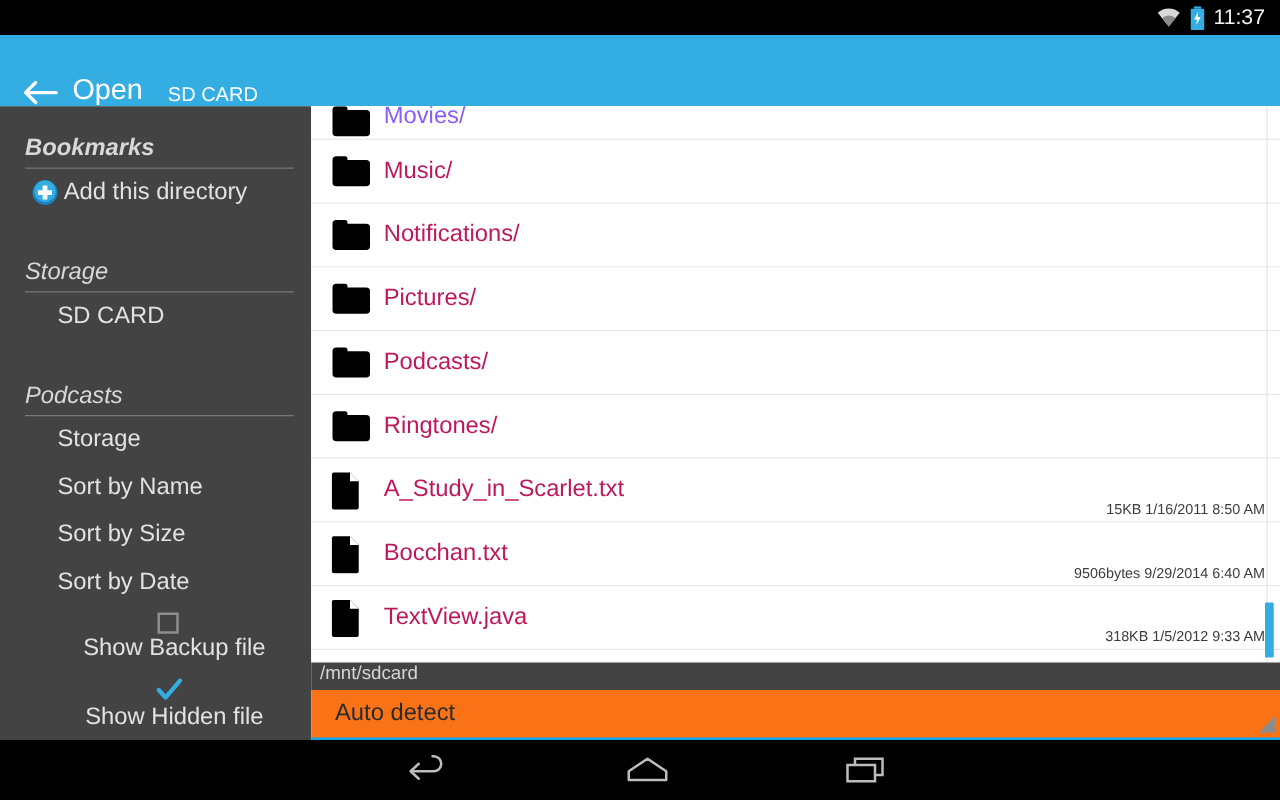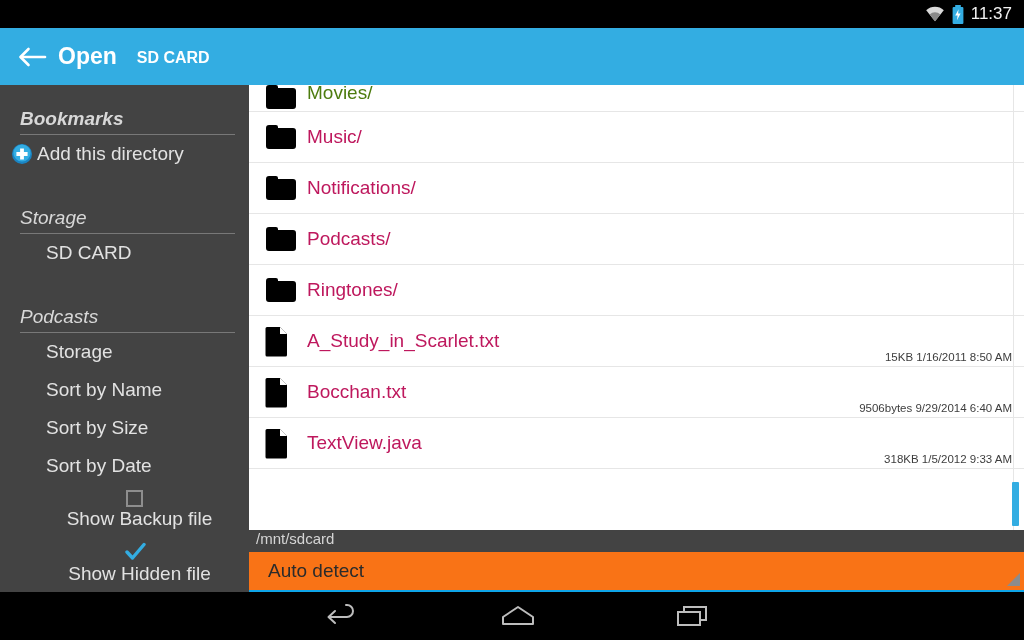--- a/index.html
+++ b/index.html
@@ -42,23 +42,22 @@
     font-family: "Liberation Sans", sans-serif;
   }
 
   
   #action-bar {
     position: absolute;
     left: 0; top: 28px;
     width: 1024px; height: 57px;
     background: #33ade2;
     display: flex;
-    align-items: center;
-    box-sizing: border-box;
-    font-weight: bold;
+    align-items: flex-end;
+    box-sizing: border-box;
   }
   #back-arrow {
     margin-left: 18px;
     margin-right: 11px;
     line-height: 0;
   }
   #ab-title {
     color: #ffffff;
     font-size: 23px;
   }
@@ -93,21 +92,21 @@
   #sec-settings { margin-top: 25px; }
 
   .side-item {
     color: #e2e2e2;
     font-size: 19px;
     padding: 8px 0 8px 46px;
     line-height: 22px;
     position: relative;
     white-space: nowrap;
   }
-  .side-item.with-icon { padding-left: 11px; display: flex; align-items: flex-end; }
+  .side-item.with-icon { padding-left: 25px; display: flex; align-items: flex-end; }
   .side-item.with-icon .lbl { margin-left: 4px; }
 
   #add-dir-icon { width: 22px; height: 22px; line-height: 0; flex: 0 0 auto; }
 
   .check-item {
     display: flex;
     align-items: center;
     color: #e2e2e2;
     font-size: 19px;
     padding: 5px 0 5px 30px;
@@ -156,21 +155,21 @@
     display: flex;
     align-items: center;
   }
   .row.clipped .icon-wrap { align-items: flex-start; height: 27px; overflow: hidden; }
   .row .name {
     font-size: 19px;
     color: #be185d;
     flex: 1 1 auto;
     white-space: nowrap;
   }
-  .row.clipped .name { position: relative; top: -7px; color: #4d7c0f; }
+  .row.clipped .name { position: relative; top: -7px; color: #8b5cf6; }
   .row .meta {
     position: absolute;
     right: 12px;
     bottom: 3px;
     font-size: 11.5px;
     color: #3d3d3d;
     white-space: nowrap;
   }
   #list-divider {
     position: absolute;
@@ -348,20 +347,28 @@
 
     <div class="row">
       <span class="icon-wrap">
         <svg width="32" height="26" viewBox="0 0 32 26">
             <path d="M1 4 a3 3 0 0 1 3-3 h7 a2 2 0 0 1 2 2 v1 h15 a3 3 0 0 1 3 3 v15 a3 3 0 0 1 -3 3 h-24 a3 3 0 0 1 -3 -3 z" fill="#000000"></path>
           </svg>
       </span>
       <span class="name">Notifications/</span>
     </div>
 
+    <div class="row">
+      <span class="icon-wrap">
+        <svg width="32" height="26" viewBox="0 0 32 26">
+            <path d="M1 4 a3 3 0 0 1 3-3 h7 a2 2 0 0 1 2 2 v1 h15 a3 3 0 0 1 3 3 v15 a3 3 0 0 1 -3 3 h-24 a3 3 0 0 1 -3 -3 z" fill="#000000"></path>
+          </svg>
+      </span>
+      <span class="name">Pictures/</span>
+    </div>
 
     <div class="row">
       <span class="icon-wrap">
         <svg width="32" height="26" viewBox="0 0 32 26">
             <path d="M1 4 a3 3 0 0 1 3-3 h7 a2 2 0 0 1 2 2 v1 h15 a3 3 0 0 1 3 3 v15 a3 3 0 0 1 -3 3 h-24 a3 3 0 0 1 -3 -3 z" fill="#000000"></path>
           </svg>
       </span>
       <span class="name">Podcasts/</span>
     </div>
 

